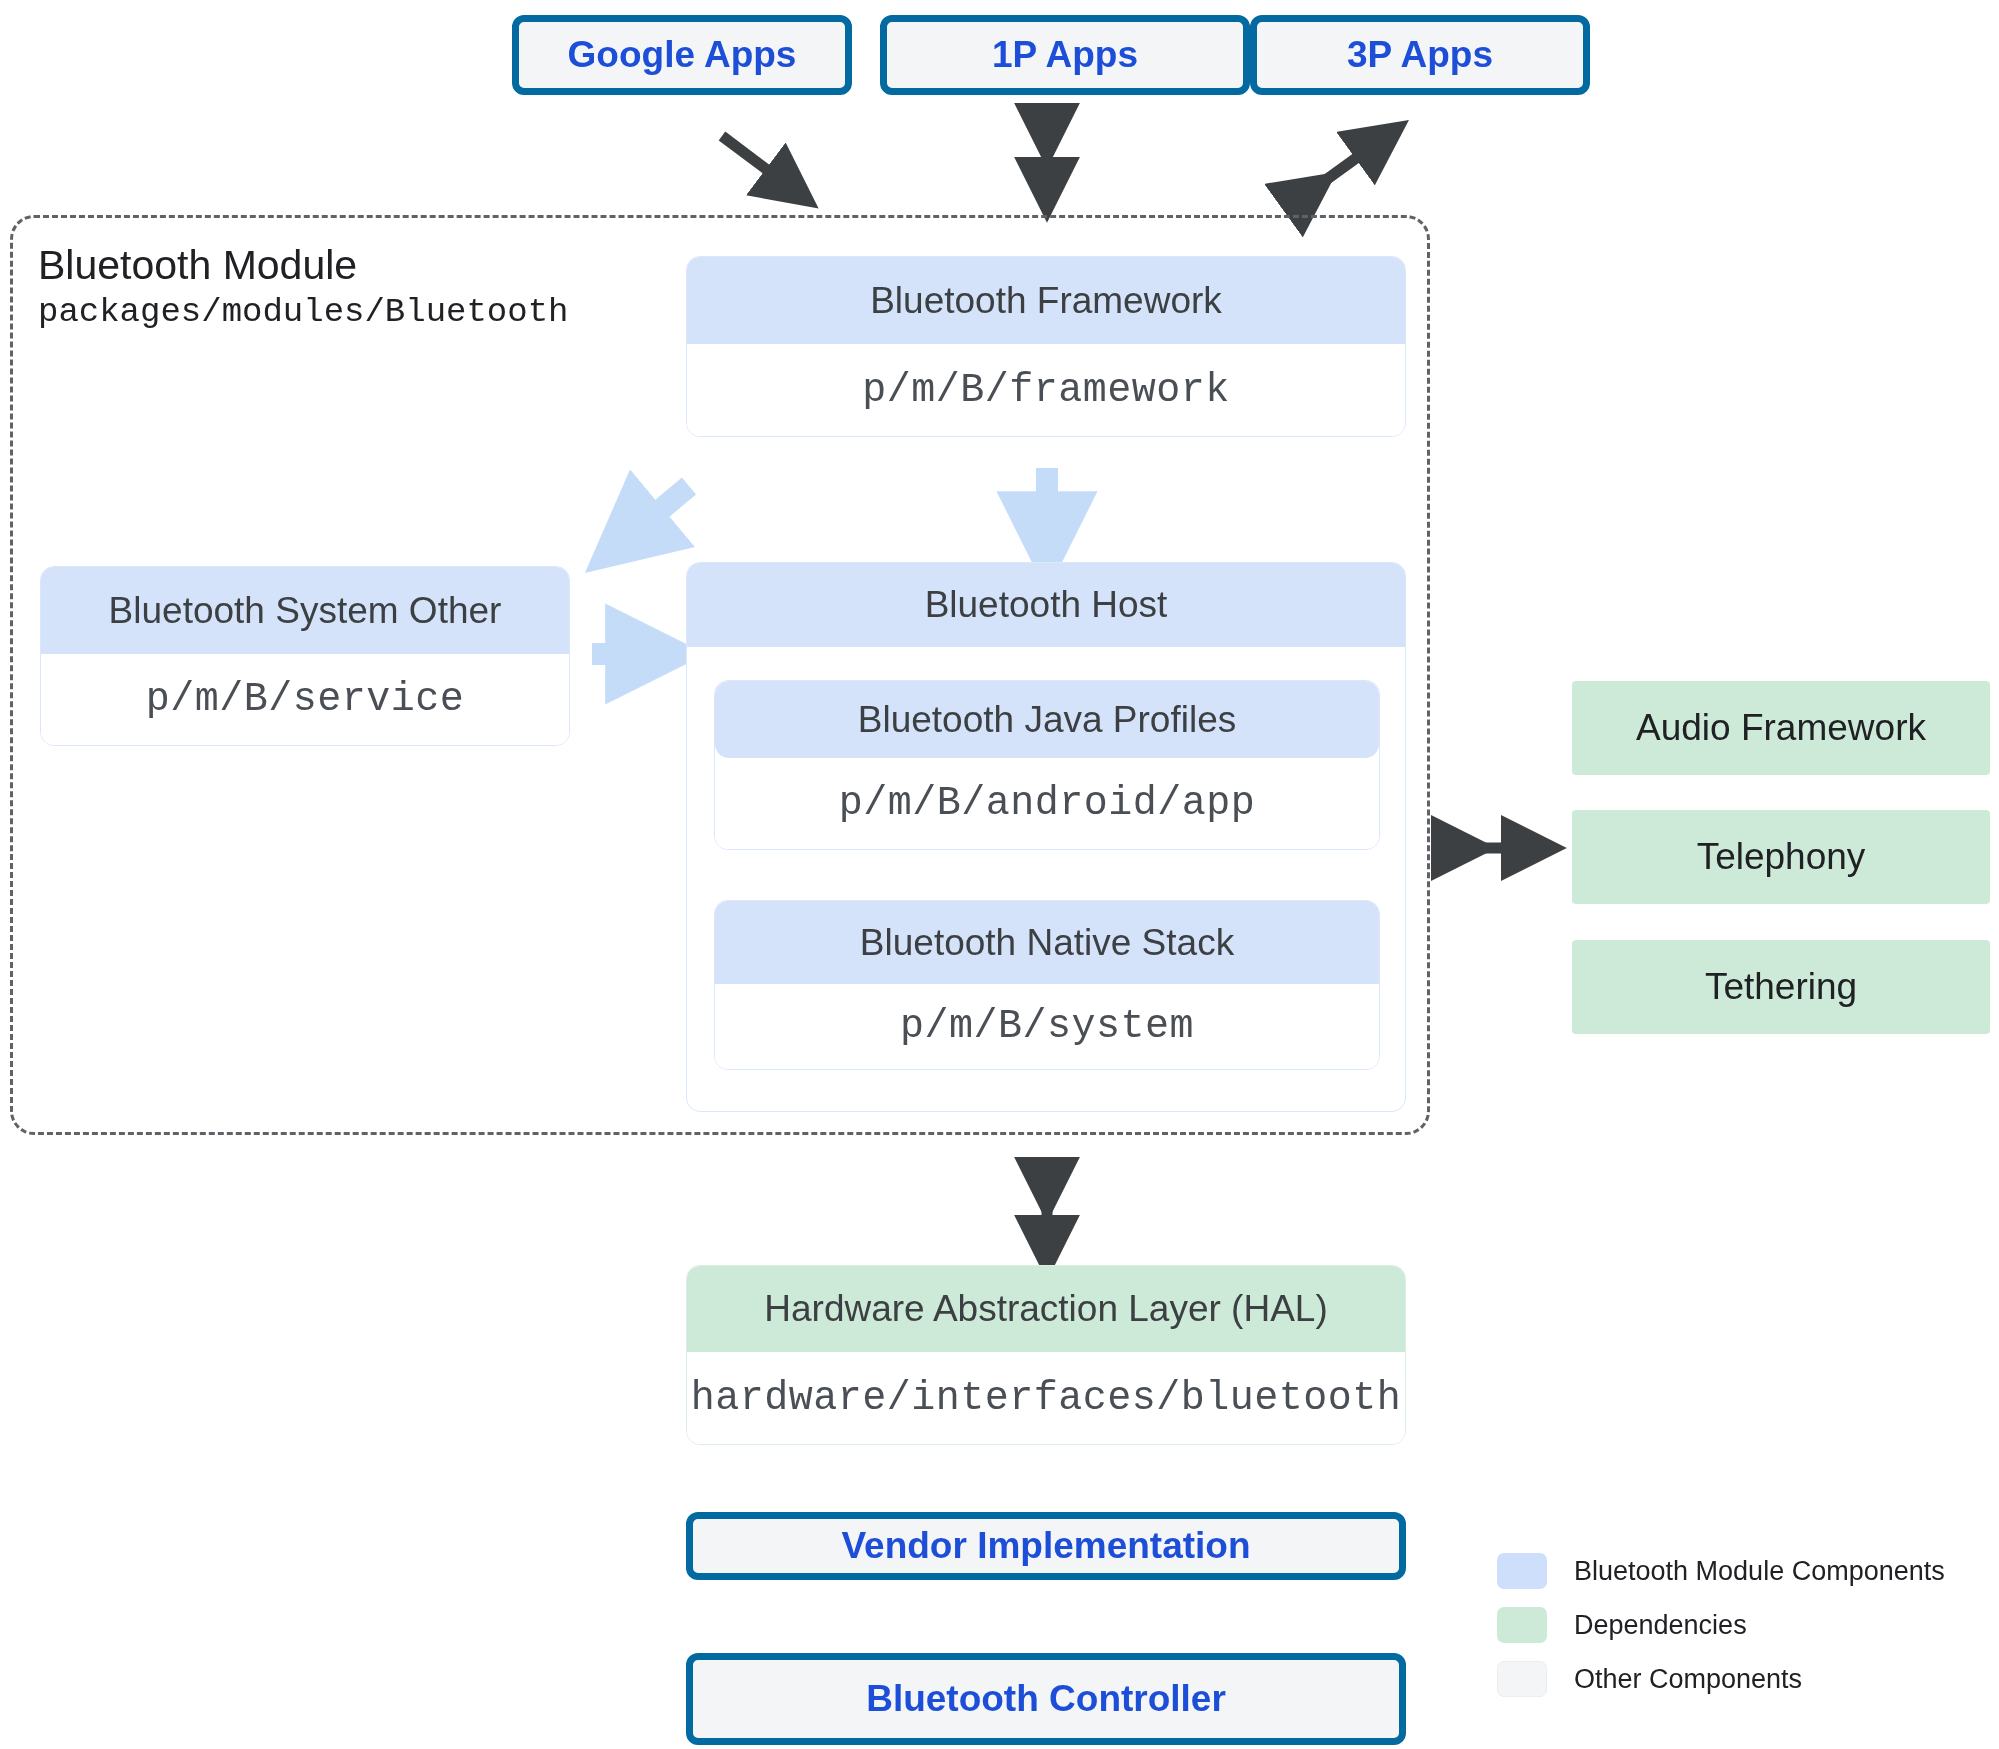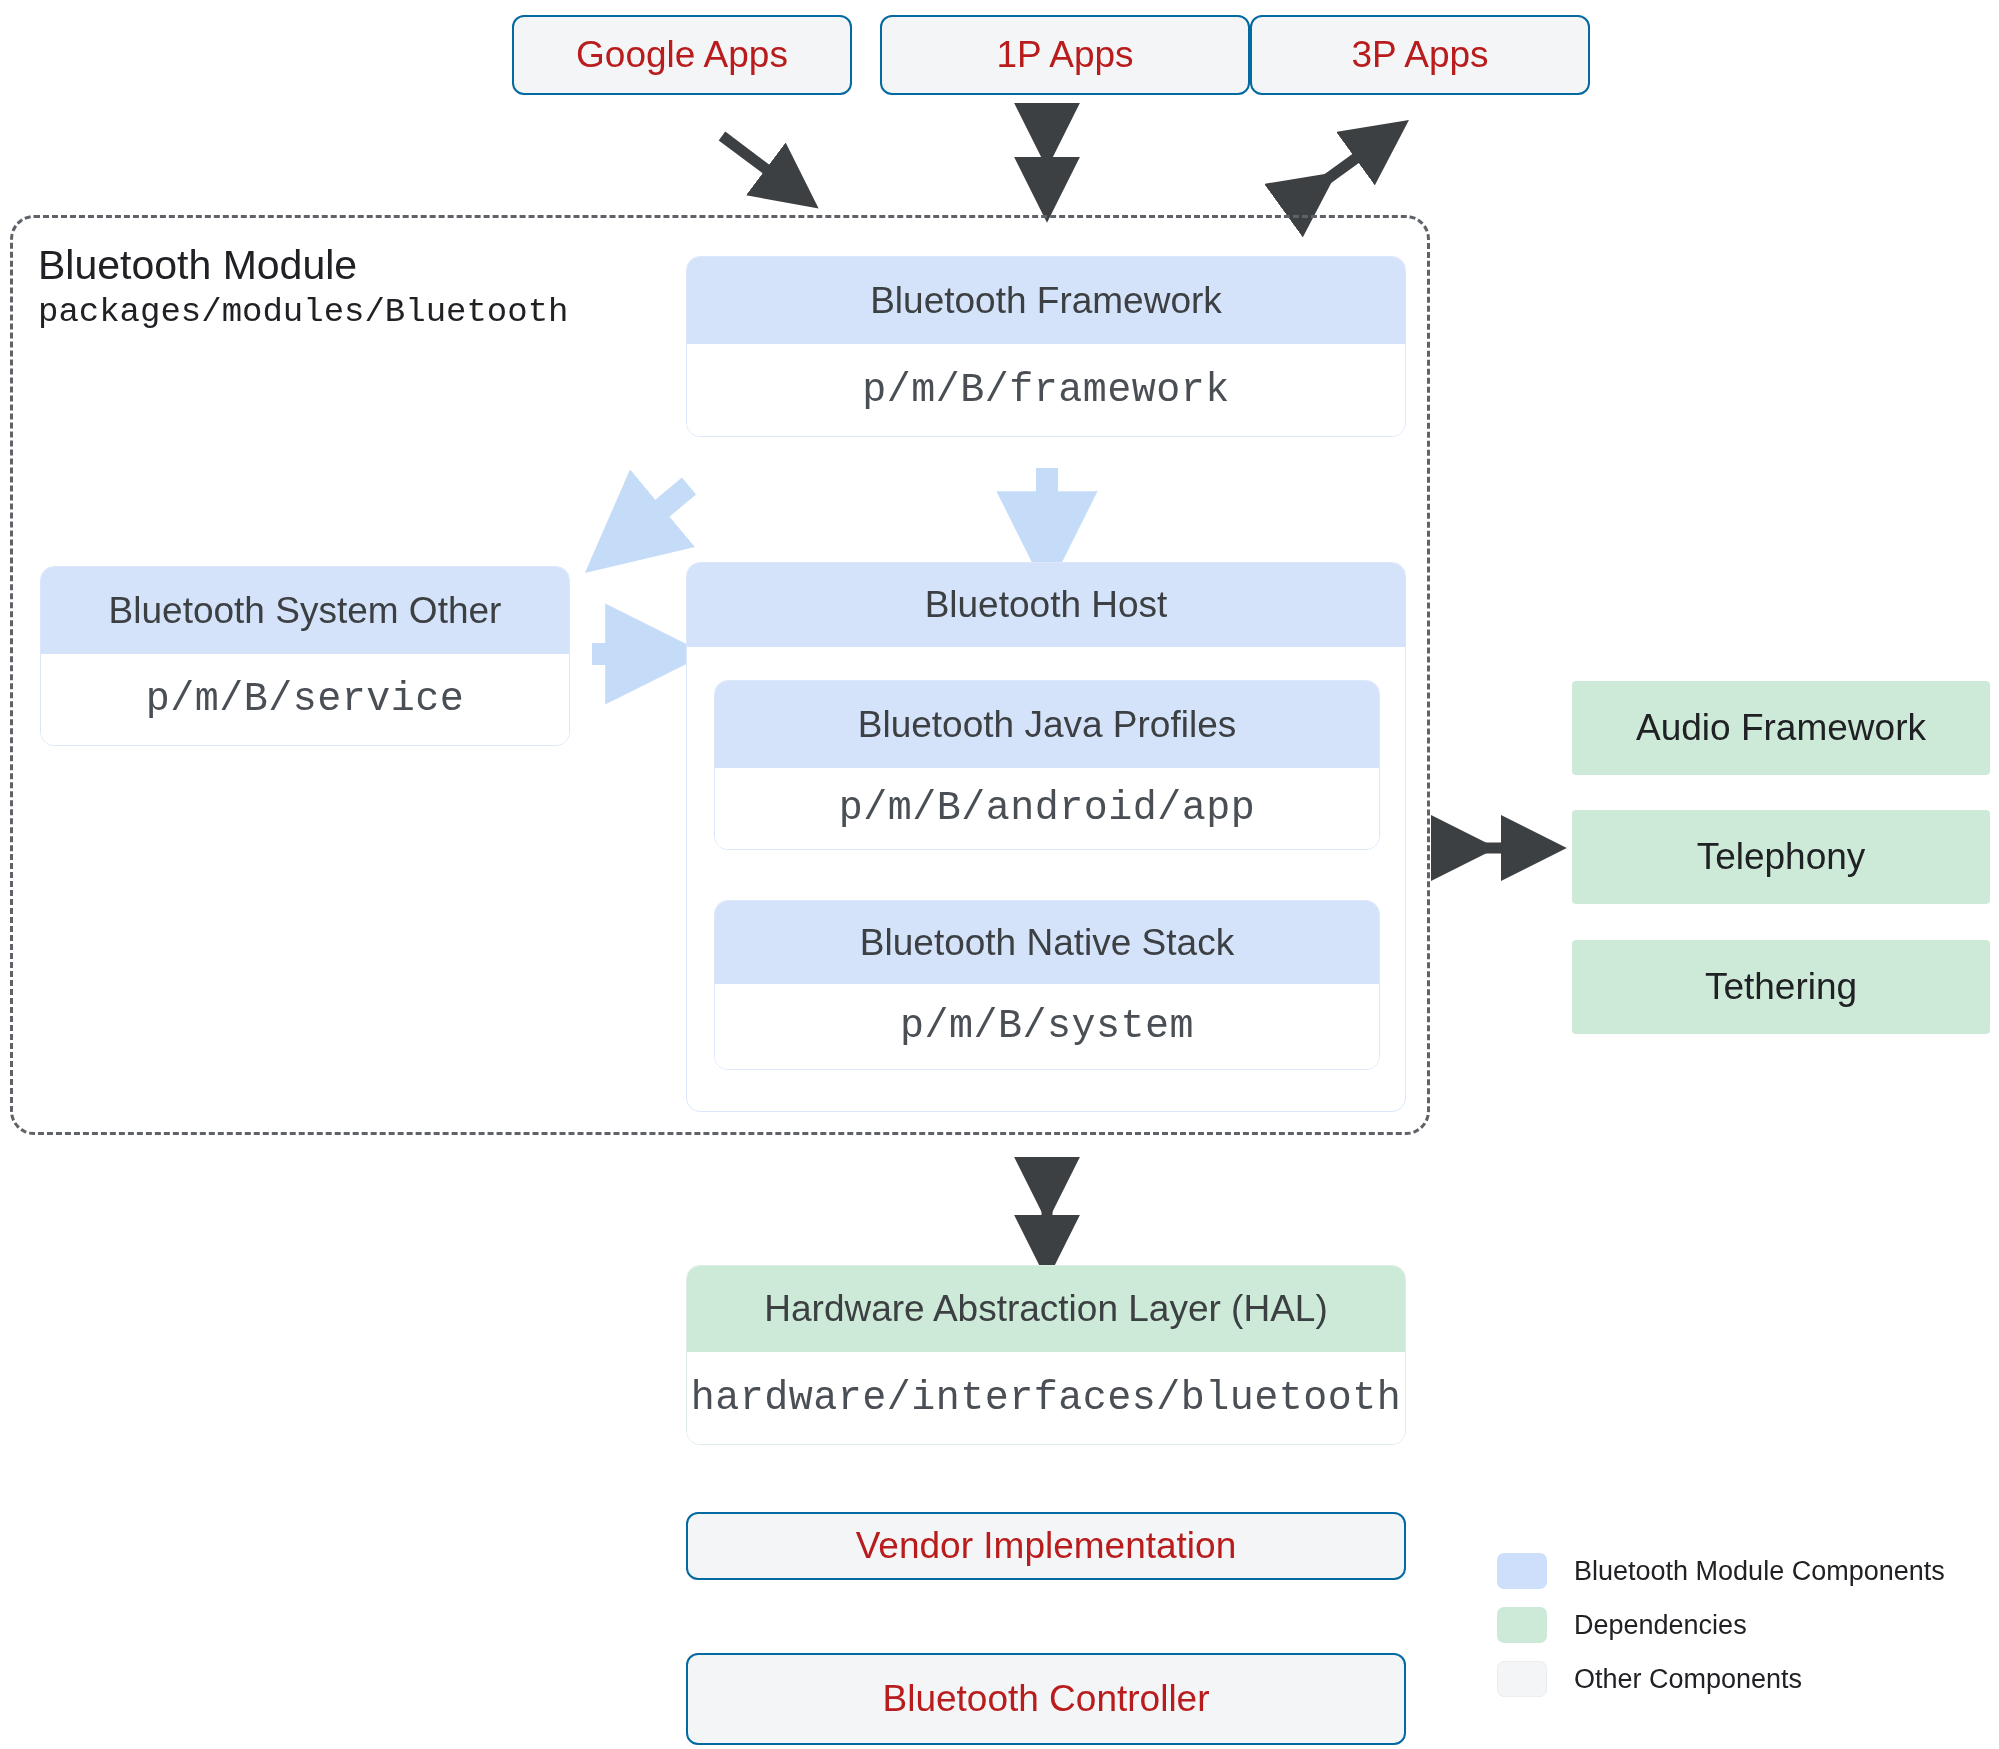--- a/index.html
+++ b/index.html
@@ -24,23 +24,24 @@
     position: absolute;
     box-sizing: border-box;
     border-radius: 12px;
     display: flex;
     align-items: center;
     justify-content: center;
     text-align: center;
   }
   .grey-box {
     background: #f4f5f7;
-    border: 2px solid #0369a1;
-    color: #b91c1c;
+    border: 7px solid #0369a1;
+    color: #1d4ed8;
     font-size: 37px;
+    font-weight: bold;
   }
   .green-flat {
     background: #cdead8;
     color: #202124;
     font-size: 37px;
     border-radius: 4px;
   }
 
   
   .card {
@@ -238,21 +239,21 @@
         <path d="M0,0 L4.6,2.3 L0,4.6 z" fill="#c5dcf8"></path>
       </marker>
     </defs>
     <line x1="6" y1="26" x2="72" y2="26" stroke="#c5dcf8" stroke-width="22" marker-end="url(#mk-lb-right)"></line>
   </svg>
 
   <div id="host-card">
     <div id="host-head">Bluetooth Host</div>
 
     <div class="card blue" style="left:27px; top:117px; width:666px; height:170px;">
-      <div class="card-head" style="height:87px;">Bluetooth Java Profiles</div>
+      <div class="card-head" style="height:77px;border-radius:14px;">Bluetooth Java Profiles</div>
       <div class="card-body">p/m/B/android/app</div>
     </div>
 
     <div class="card blue" style="left:27px; top:337px; width:666px; height:170px;">
       <div class="card-head" style="height:83px;">Bluetooth Native Stack</div>
       <div class="card-body">p/m/B/system</div>
     </div>
   </div>
 
   <svg class="arrow-svg" style="left:1452px; top:825px;" width="100" height="46" viewBox="0 0 100 46">

